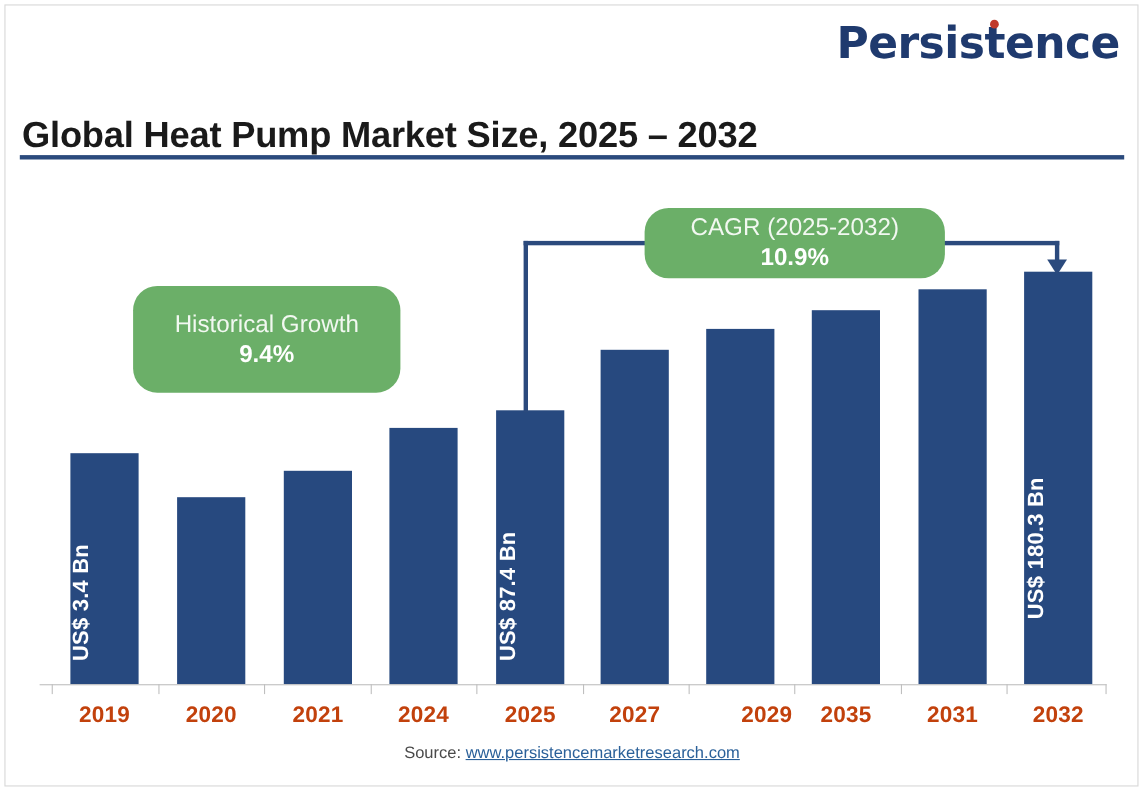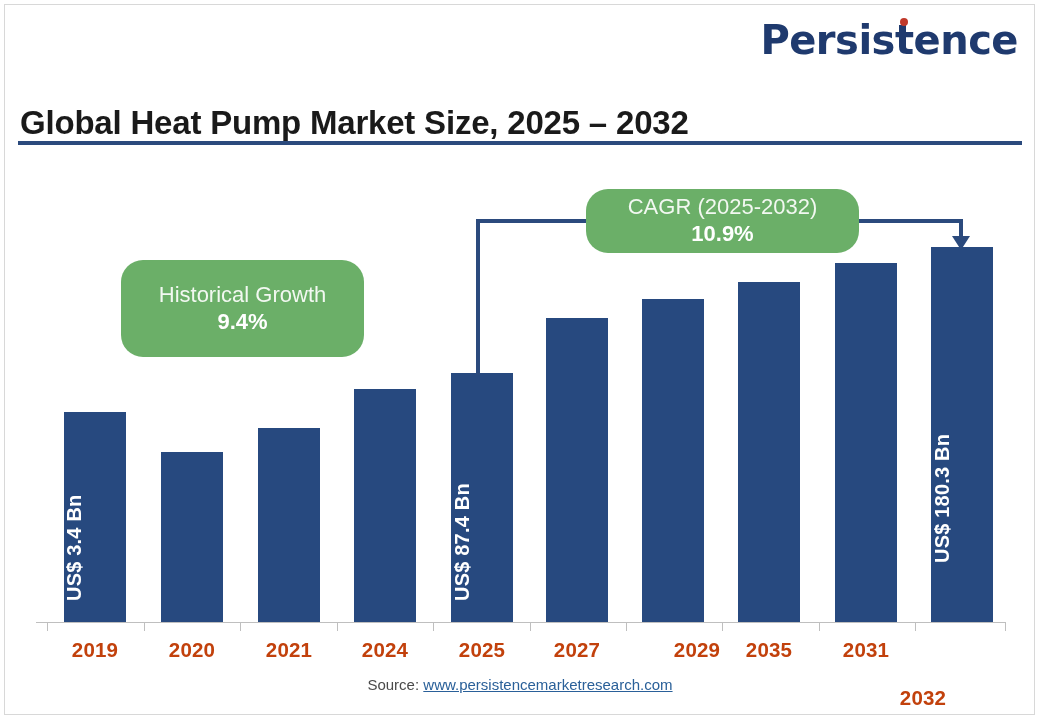--- a/index.html
+++ b/index.html
@@ -286,19 +286,19 @@
 
     <div class="x-label" style="left:55px;  width:80px;">2019</div>
     <div class="x-label" style="left:152px; width:80px;">2020</div>
     <div class="x-label" style="left:249px; width:80px;">2021</div>
     <div class="x-label" style="left:345px; width:80px;">2024</div>
     <div class="x-label" style="left:442px; width:80px;">2025</div>
     <div class="x-label" style="left:537px; width:80px;">2027</div>
     <div class="x-label" style="left:657px; width:80px;">2029</div>
     <div class="x-label" style="left:729px; width:80px;">2035</div>
     <div class="x-label" style="left:826px; width:80px;">2031</div>
-    <div class="x-label" style="left:883px; width:80px;margin-top:48px;">2032</div>
+    <div class="x-label" style="left:922px; width:80px;">2032</div>
   </div>
 
   <div id="source">
     <span>Source: </span><span id="source-link">www.persistencemarketresearch.com</span>
   </div>
 </div>
 
 </body></html>

